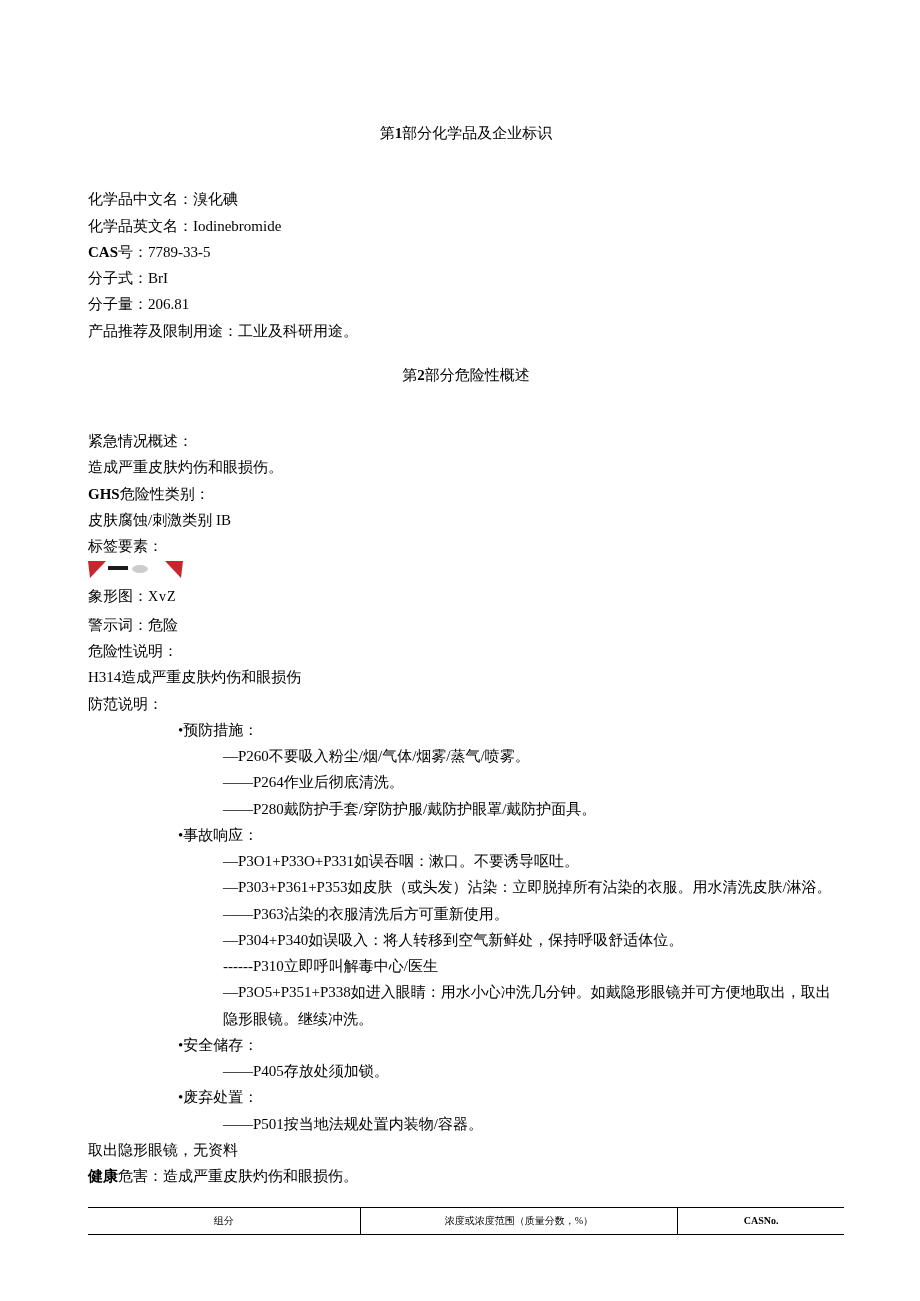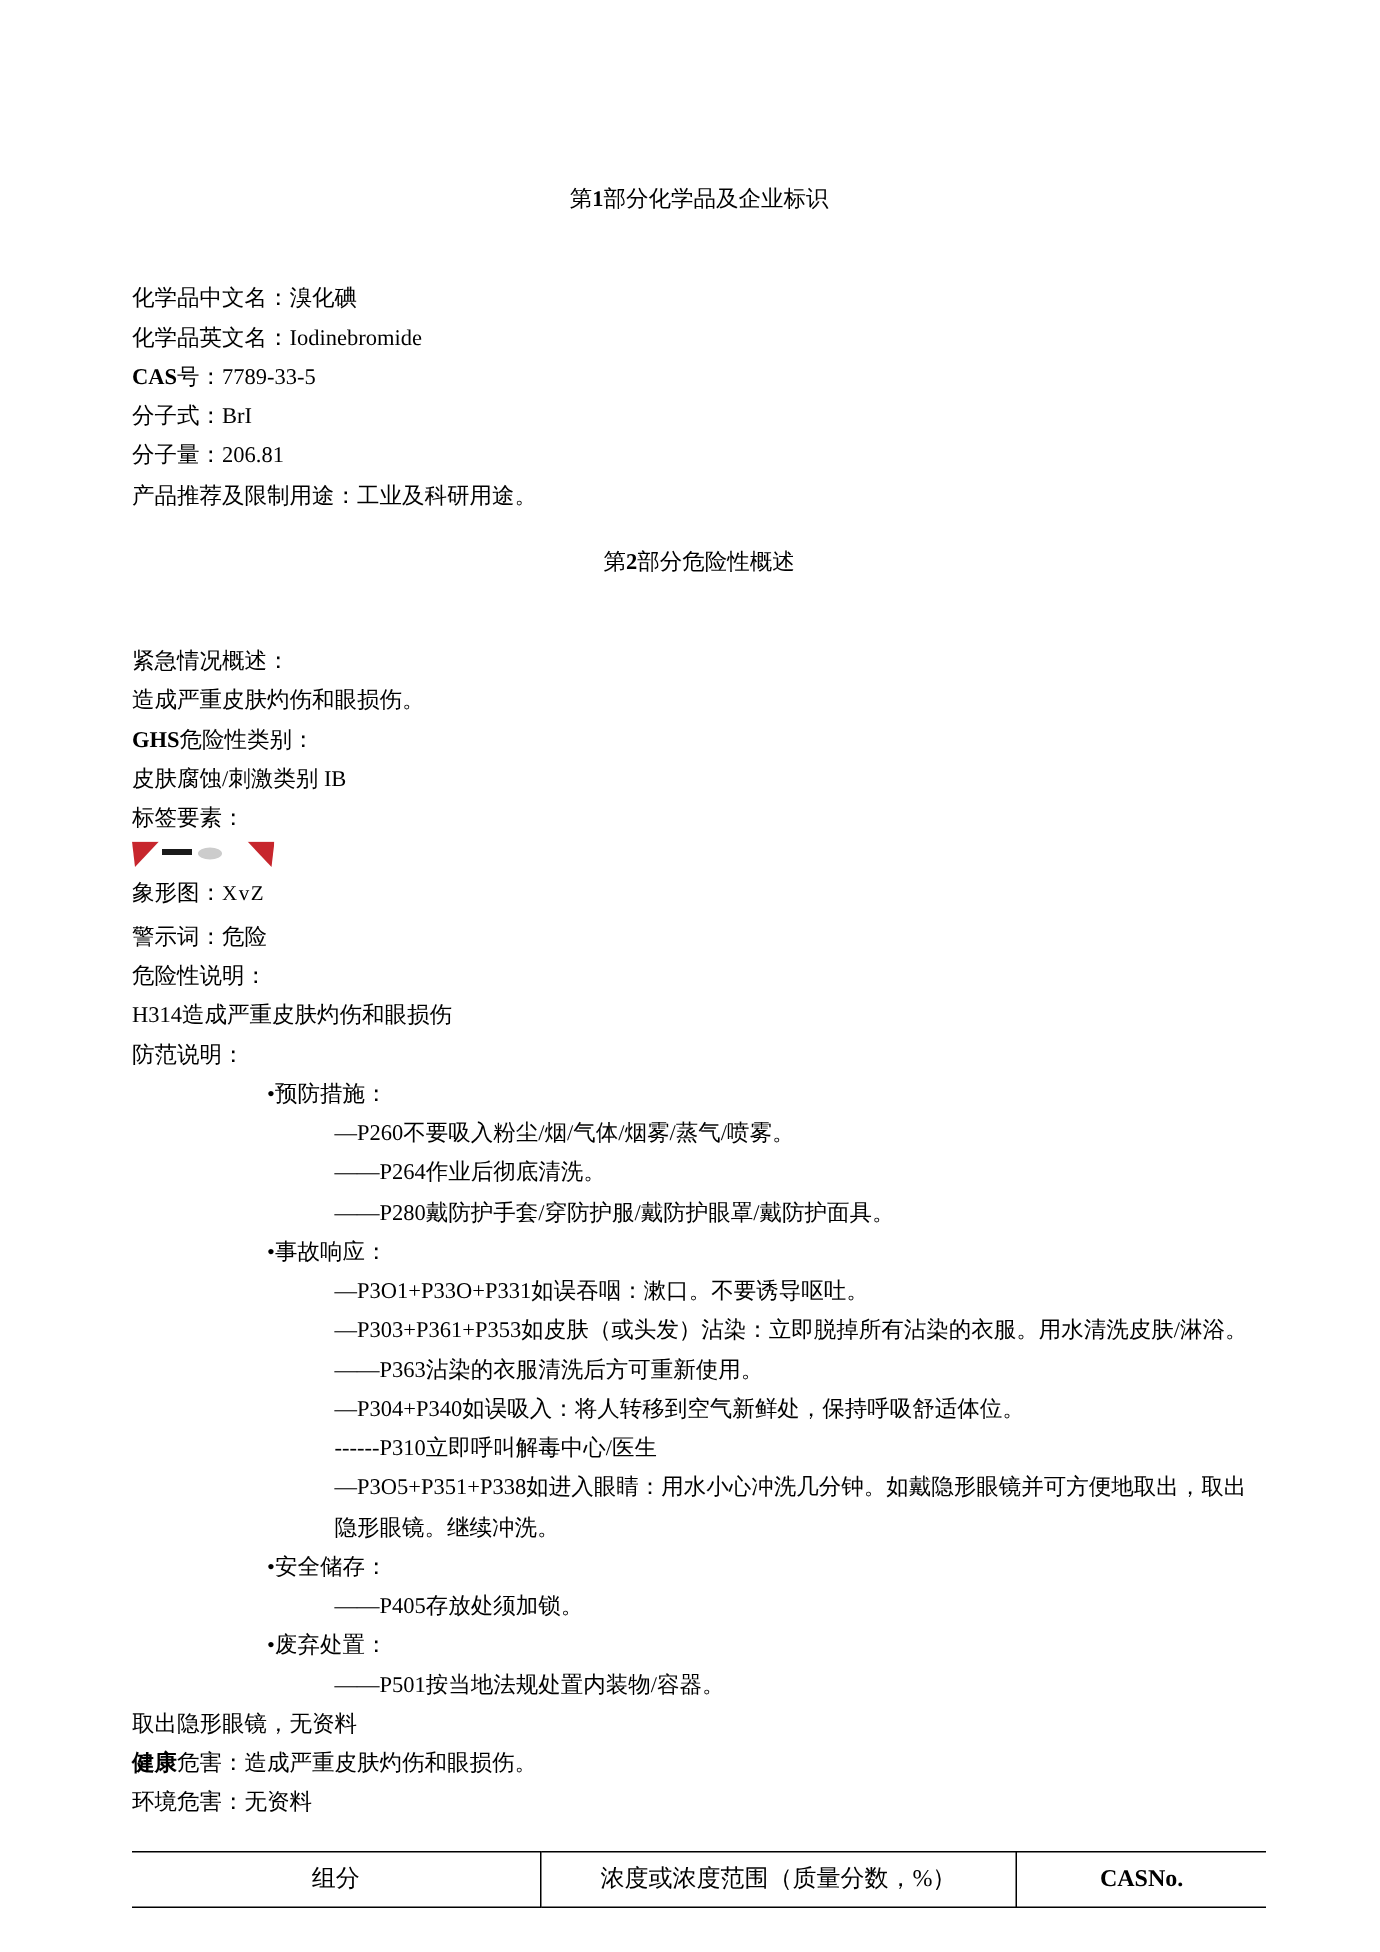--- a/index.html
+++ b/index.html
@@ -55,21 +55,21 @@
     width: 100%;
     margin-top: 4px;
   }
   table.comp td, table.comp th {
     border-top: 1px solid #000;
     border-bottom: 1px solid #000;
     border-left: 1px solid #000;
     border-right: 1px solid #000;
     padding: 4px 6px;
     text-align: center;
-    font-size: 16px;
+    font-size: 10px;
   }
   table.comp th:first-child, table.comp td:first-child { border-left: none; }
   table.comp th:last-child, table.comp td:last-child { border-right: none; }
   table.comp th { font-weight: normal; }
   table.comp .cas-hdr { font-weight: bold; }
 </style>
 </head>
 <body>
 
 <div class="page">
@@ -154,23 +154,20 @@
 
     <p class="line indent-1">•废弃处置：</p>
     <p class="line indent-2">——P501按当地法规处置内装物/容器。</p>
 
     <p class="line">
       <span>取出隐形眼镜，</span><span>无资料</span>
     </p>
     <p class="line">
       <span class="bold">健康</span><span>危害：</span><span>造成严重皮肤灼伤和眼损伤。</span>
     </p>
-    <p class="line">
-      <span>环境危害：</span><span>无资料</span>
-    </p>
   </div>
 
   <table class="comp">
     <tbody>
         <tr>
       <th style="width:36%">组分</th>
       <th style="width:42%">浓度或浓度范围（质量分数，%）</th>
       <th style="width:22%" class="cas-hdr">CASNo.</th>
     </tr>
   </tbody>

